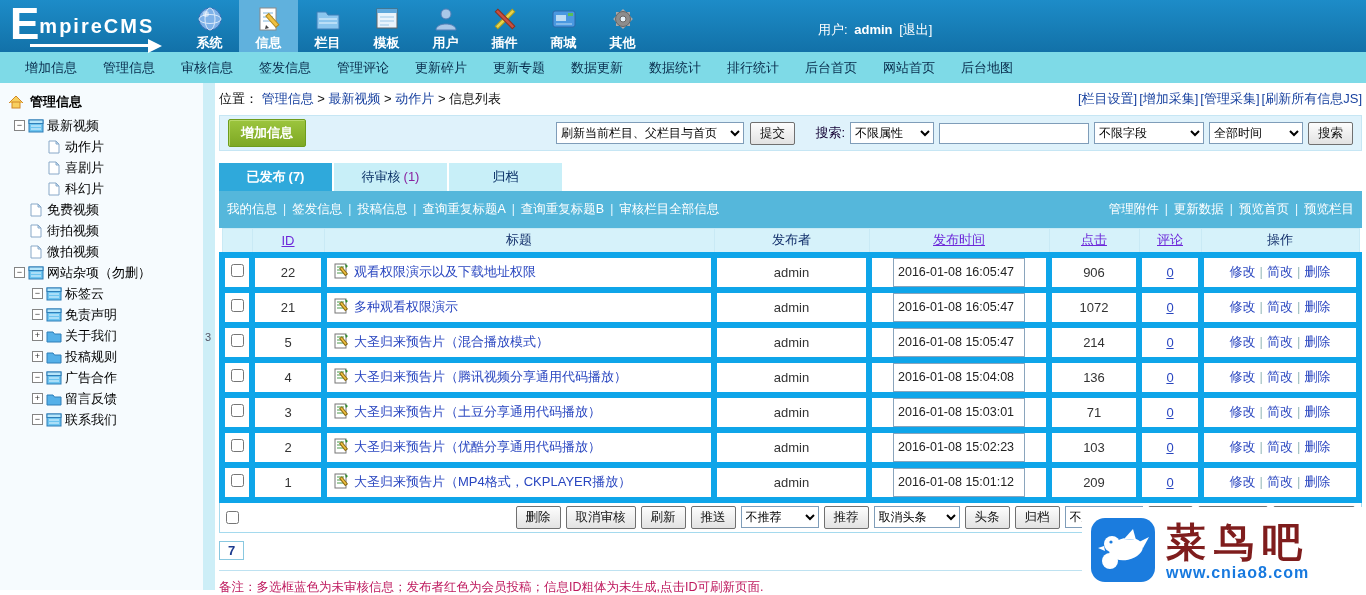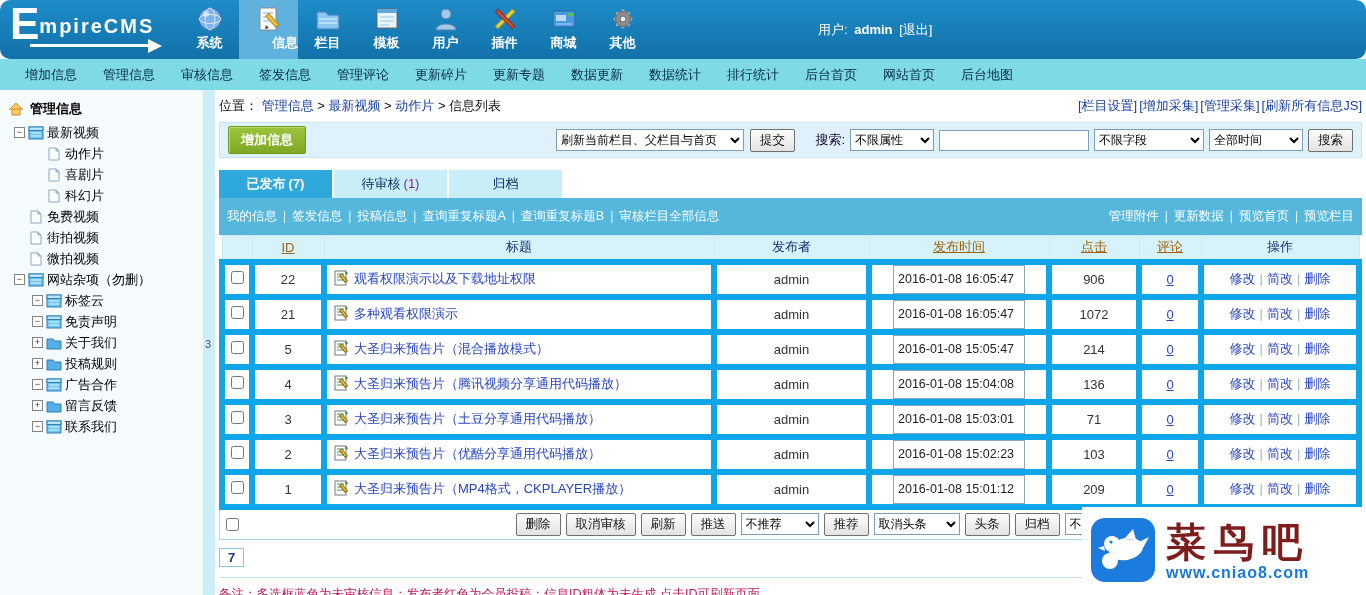--- a/index.html
+++ b/index.html
@@ -1,29 +1,29 @@
 <!DOCTYPE html>
 <html><head>
 <meta charset="utf-8">
 <style>
   * { box-sizing: border-box; margin: 0; padding: 0; }
   html,body { width:1366px; height:595px; overflow:hidden; }
   body { font-family:"Liberation Sans","DejaVu Sans",sans-serif; font-size:13px; background:#fff; position:relative; }
   a { text-decoration:none; cursor:pointer; }
 
   
-  .header { height:59px; background:linear-gradient(#1d8cc8,#1271a8); position:relative; display:flex;border-radius:10px; }
+  .header { height:52px; background:linear-gradient(#1d8cc8,#1271a8); position:relative; display:flex; }
   .logo { width:180px; position:relative; color:#fff; padding:4px 0 0 10px; }
   .logo-e { font-size:44px; font-weight:bold; line-height:40px; vertical-align:-6px; }
   .logo-rest { font-size:20px; font-weight:bold; letter-spacing:2px; }
   .logo-arrow { position:absolute; left:30px; top:44px; width:120px; height:3px; background:#fff; }
   .logo-arrow:after { content:""; position:absolute; right:-12px; top:-5px; border-left:14px solid #fff; border-top:7px solid transparent; border-bottom:7px solid transparent; }
   .menu { display:flex; }
   .menu-item { width:59px; text-align:center; padding-top:5px; cursor:pointer; }
-  .menu-item.active { background:#60b1dd;text-align:right; }
+  .menu-item.active { background:#60b1dd; }
   .menu-item .mi-icon { display:block; width:30px; height:28px; margin:0 auto; }
   .menu-item .mi-label { color:#fff; font-weight:bold; font-size:13px; display:block; margin-top:1px; }
   .userbox { position:absolute; left:818px; top:21px; color:#fff; font-size:13px; }
   .userbox b { font-weight:bold; margin:0 3px; }
   .userbox a { color:#fff; }
 
   
   .nav2 { height:31px; background:#7edae7; display:flex; align-items:center; padding-left:12px; }
   .nav2 a { color:#072a4a; font-size:13px; padding:0 13px; }
 
@@ -65,21 +65,21 @@
 
   
   .linkbar { height:37px; background:#55b7db; display:flex; align-items:center; justify-content:space-between; padding:0 8px; }
   .linkbar a { color:#fff; font-size:12.5px; }
   .linkbar .lb-sep { color:#e8f8ff; margin:0 6px; font-size:12px; }
 
   
   table.list { width:100%; border-collapse:collapse; table-layout:fixed; border:1px solid #a5daee; background:#fff; }
   table.list th { background:#d6f2fa; color:#13306b; font-weight:normal; height:26px; font-size:13px; border:1px solid #c9eaf5; }
   table.list td { border:6px solid #0ea5e9; height:32px; font-size:13px; color:#333; }
-  th a.sort { color:#a16207; text-decoration:underline; }
+  th a.sort { color:#6d28d9; text-decoration:underline; }
   .cell-c { text-align:center; }
   td.id-cell { text-align:center; color:#1c3a8e; }
   td.title-cell { padding-left:6px; }
   td.title-cell a { color:#2946c0; }
   .doc-ic { display:inline-block; width:16px; height:16px; vertical-align:-3px; margin-right:5px; }
   td.clicks-cell { text-align:center; color:#1c3a8e; }
   td.cmt-cell { text-align:center; }
   td.cmt-cell a { color:#2946c0; text-decoration:underline; }
   td.act-cell { text-align:center; }
   td.act-cell a { color:#2946c0; }

